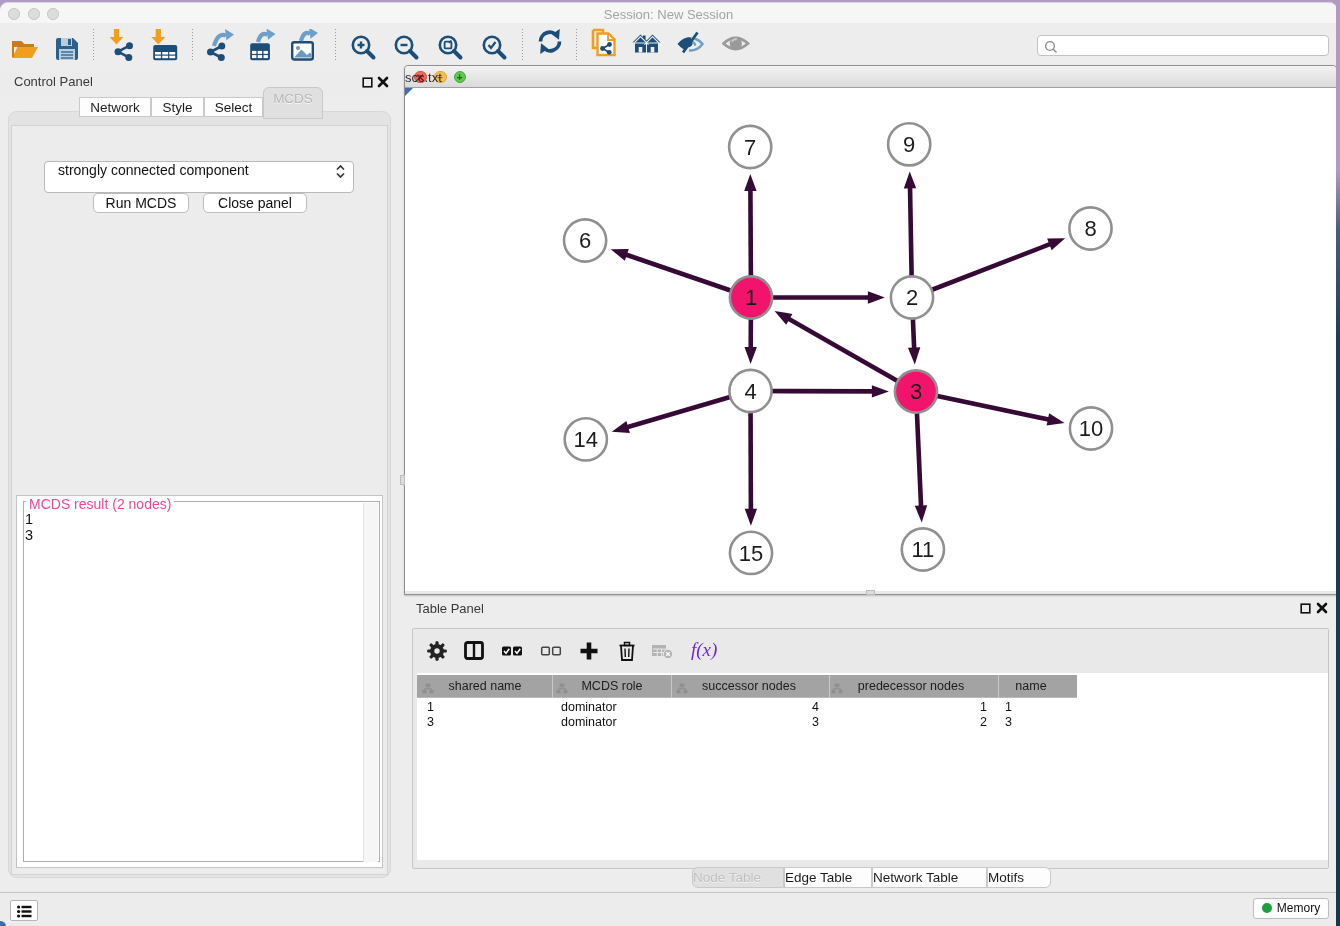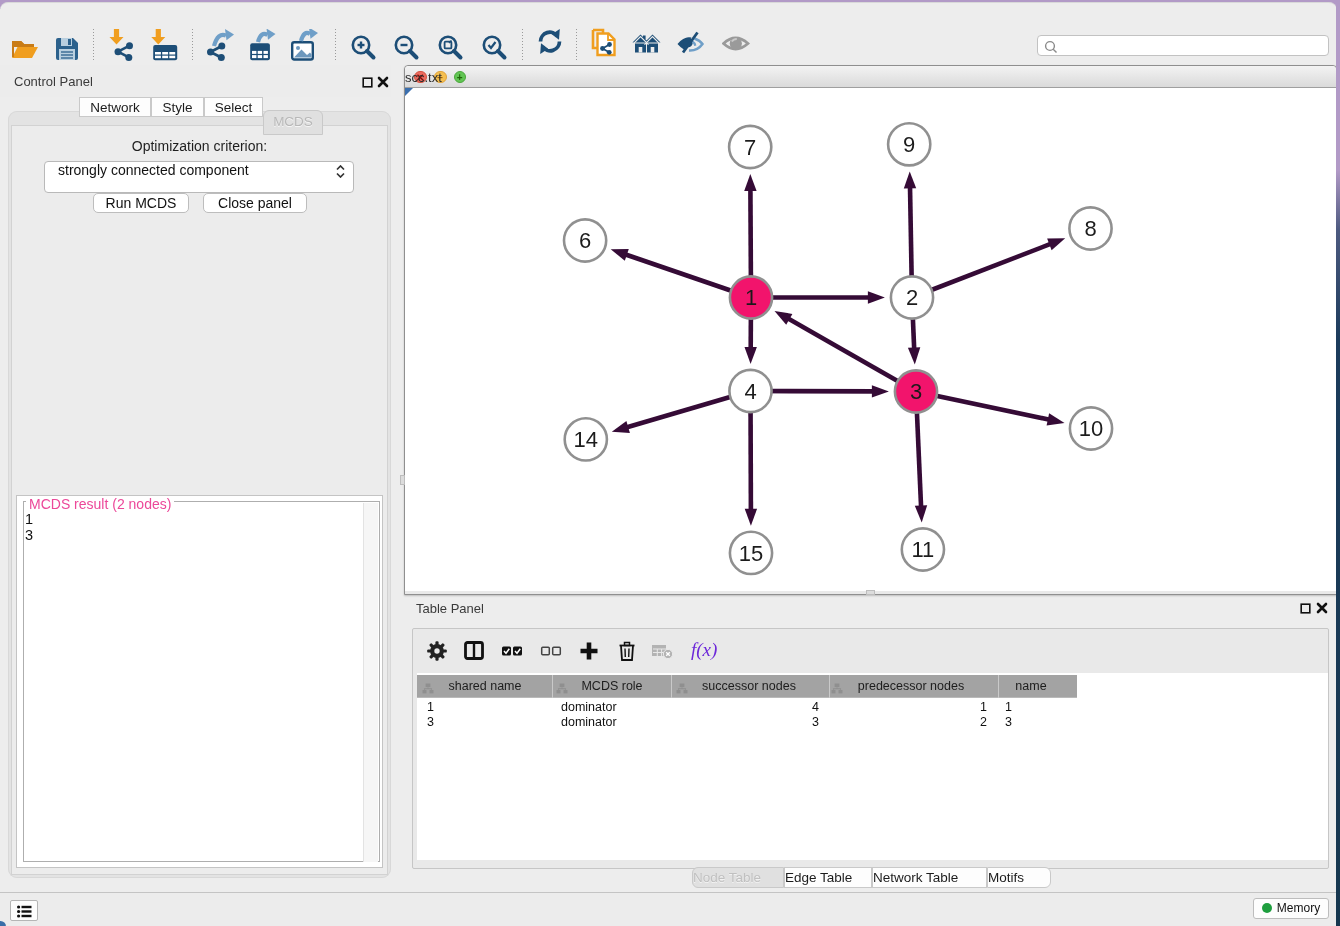--- a/index.html
+++ b/index.html
@@ -13,21 +13,21 @@
 #toolbar{left:0;top:20px;width:100%;height:41px;background:#ededed}
 .sep{position:absolute;top:6px;height:33px;width:1px;background-image:linear-gradient(#9a9a9a 1px,transparent 1px);background-size:1px 3px}
 .ticon{position:absolute;top:31px}
 #searchbox{z-index:3;left:1037px;top:32px;width:292px;height:21px;background:#fff;border:1px solid #c2c2c2;border-radius:4px}
 
 #cp-head{left:0;top:62px;width:391px;height:32px;background:#ececec}
 #cp-title{left:14px;top:71px;font-size:13px;color:#3a3a3a;position:absolute}
 #cp-box{left:8px;top:108px;width:383px;height:767px;background:#e3e3e3;border-radius:9px;box-shadow:inset 0 0 0 1px #d8d8d8}
 #cp-inner{left:11px;top:122px;width:377px;height:750px;background:#ececec;border:1px solid #d2d2d2}
 .tab{position:absolute;top:94px;height:20px;background:#fdfdfd;border:1px solid #c9c9c9;font-size:13.5px;color:#1c1c1c;text-align:center;line-height:19px}
-#tab-mcds{background:#e0e0e0;color:#b8b8b8;border-radius:6px 6px 0 0;top:107px;height:25px;text-shadow:0 1px 0 #f5f5f5;line-height:21px}
+#tab-mcds{background:#e0e0e0;color:#b8b8b8;border-radius:6px 6px 0 0;top:84px;height:32px;text-shadow:0 1px 0 #f5f5f5;line-height:21px}
 #opt-label{left:0;top:135px;width:399px;text-align:center;font-size:14px;color:#1f1f1f;position:absolute}
 #selbox{left:44px;top:158px;width:310px;height:32px;background:#fff;border:1px solid #b9b9b9;border-radius:4px;font-size:14px;color:#111;padding-left:13px;line-height:17px}
 .btn{position:absolute;top:190px;height:20px;background:#fff;border:1px solid #bdbdbd;border-radius:5px;font-size:14px;color:#111;text-align:center;line-height:18px}
 #mcds-white{left:16px;top:492px;width:367px;height:373px;background:#fff;border:1px solid #c4c4c4}
 #mcds-field{left:6px;top:5px;width:357px;height:361px;border:1px solid #aeaeae;position:absolute}
 #mcds-label{left:2px;top:-5px;background:#fff;padding:0 3px;font-size:14px;color:#ec4899;position:absolute;line-height:14px}
 #mcds-sb{right:1px;top:1px;width:15px;height:359px;background:#f6f6f6;border-left:1px solid #e3e3e3;position:absolute}
 
 #netwin{left:404px;top:62px;width:933px;height:530px;background:#fff;border:1px solid #8f8f8f;border-radius:4px 4px 0 0;box-shadow:0 1px 2px rgba(0,0,0,.2)}
 #nettitle{left:0;top:0;width:100%;height:22px;background:linear-gradient(#f3f3f3,#dadada);border-bottom:1px solid #9f9f9f;border-radius:4px 4px 0 0}
@@ -44,20 +44,26 @@
 .cellv{position:absolute;font-size:12.5px;color:#111}
 .btab{position:absolute;top:864px;height:21px;background:#fdfdfd;border:1px solid #c9c9c9;font-size:13.5px;color:#1c1c1c;text-align:left;line-height:20px}
 #btab-node{background:#e0e0e0;color:#c0c0c0;text-shadow:0 1px 0 #f2f2f2;border-radius:6px 0 0 6px}
 
 #statusbar{left:0;top:889px;width:1337px;height:35px;background:#ececec;border-top:1px solid #c4c4c4}
 #listbtn{left:10px;top:897px;width:28px;height:21px;background:#fdfdfd;border:1px solid #b5b5b5;border-radius:2px;position:absolute}
 #membtn{left:1253px;top:895px;width:76px;height:21px;background:#fdfdfd;border:1px solid #bdbdbd;border-radius:3px;position:absolute;font-size:12px;color:#111;text-align:center;line-height:19px}
 </style></head><body>
 <div class="abs" id="desktop-top"></div>
 <div class="abs" id="appwin">
+ <div class="abs" id="titlebar">
+  <div class="tl" style="left:8px"></div>
+      <div class="tl" style="left:28px"></div>
+      <div class="tl" style="left:47px"></div>
+  <div class="abs" id="title-text">Session: New Session</div>
+ </div>
  <div class="abs" id="searchbox"></div>
     <div class="abs" id="toolbar">
       <svg class="ticon" style="left:10px;top:11px" width="28" height="28" viewBox="0 0 28 28">
         <path d="M3,7 L11,7 L14,10 L24,10 L24,13 L3,13 Z" fill="#c97c17"></path>
         <path d="M3,24 L3,9 L10.5,9 L13.5,12 L24,12 L24,14 L28,14 L21.5,24 Z" fill="none"></path>
         <path d="M2,24 L7.5,13 L28,13 L22,24 Z" fill="#f09e1f"></path>
         <path d="M3,23 L3,8 L10.8,8 L13.8,11 L24,11" stroke="#c97c17" stroke-width="2" fill="none"></path>
       </svg>
       <svg class="ticon" style="left:52px;top:11px" width="28" height="28" viewBox="0 0 28 28">
         <path d="M4,6 Q4,4 6,4 L21,4 L26,9 L26,24 Q26,26 24,26 L6,26 Q4,26 4,24 Z" fill="#2c618c"></path>
@@ -190,21 +196,20 @@
     </svg>
     <svg class="abs" style="left:377px;top:73px" width="12" height="12" viewBox="0 0 12 12">
       <path d="M2,2 L10,10 M10,2 L2,10" stroke="#111" stroke-width="2.6" stroke-linecap="round"></path>
     </svg>
  <div class="abs" id="cp-box"></div>
  <div class="abs" id="cp-inner"></div>
  <div class="tab" style="left:79px;width:72px">Network</div>
  <div class="tab" style="left:151px;width:53px">Style</div>
  <div class="tab" style="left:204px;width:59px">Select</div>
  <div class="tab" id="tab-mcds" style="left:263px;width:60px">MCDS</div>
- <div class="abs" id="opt-label">Optimization criterion:</div>
  <div class="abs" id="selbox">strongly connected component<svg style="position:absolute;right:8px;top:3px" width="9" height="13" viewBox="0 0 9 13">
         <path d="M1,4.5 L4.5,1 L8,4.5 M1,8.5 L4.5,12 L8,8.5" stroke="#333" stroke-width="1.7" fill="none"></path>
       </svg></div>
  <div class="btn" style="left:93px;width:96px">Run MCDS</div>
  <div class="btn" style="left:203px;width:104px">Close panel</div>
  <div class="abs" id="mcds-white">
    <div id="mcds-field">
      <div id="mcds-label">MCDS result (2 nodes)</div>
      <div style="position:absolute;left:1px;top:9px;font-size:14.5px;color:#111;line-height:16px">1<br>3</div>
      <div id="mcds-sb"></div>

